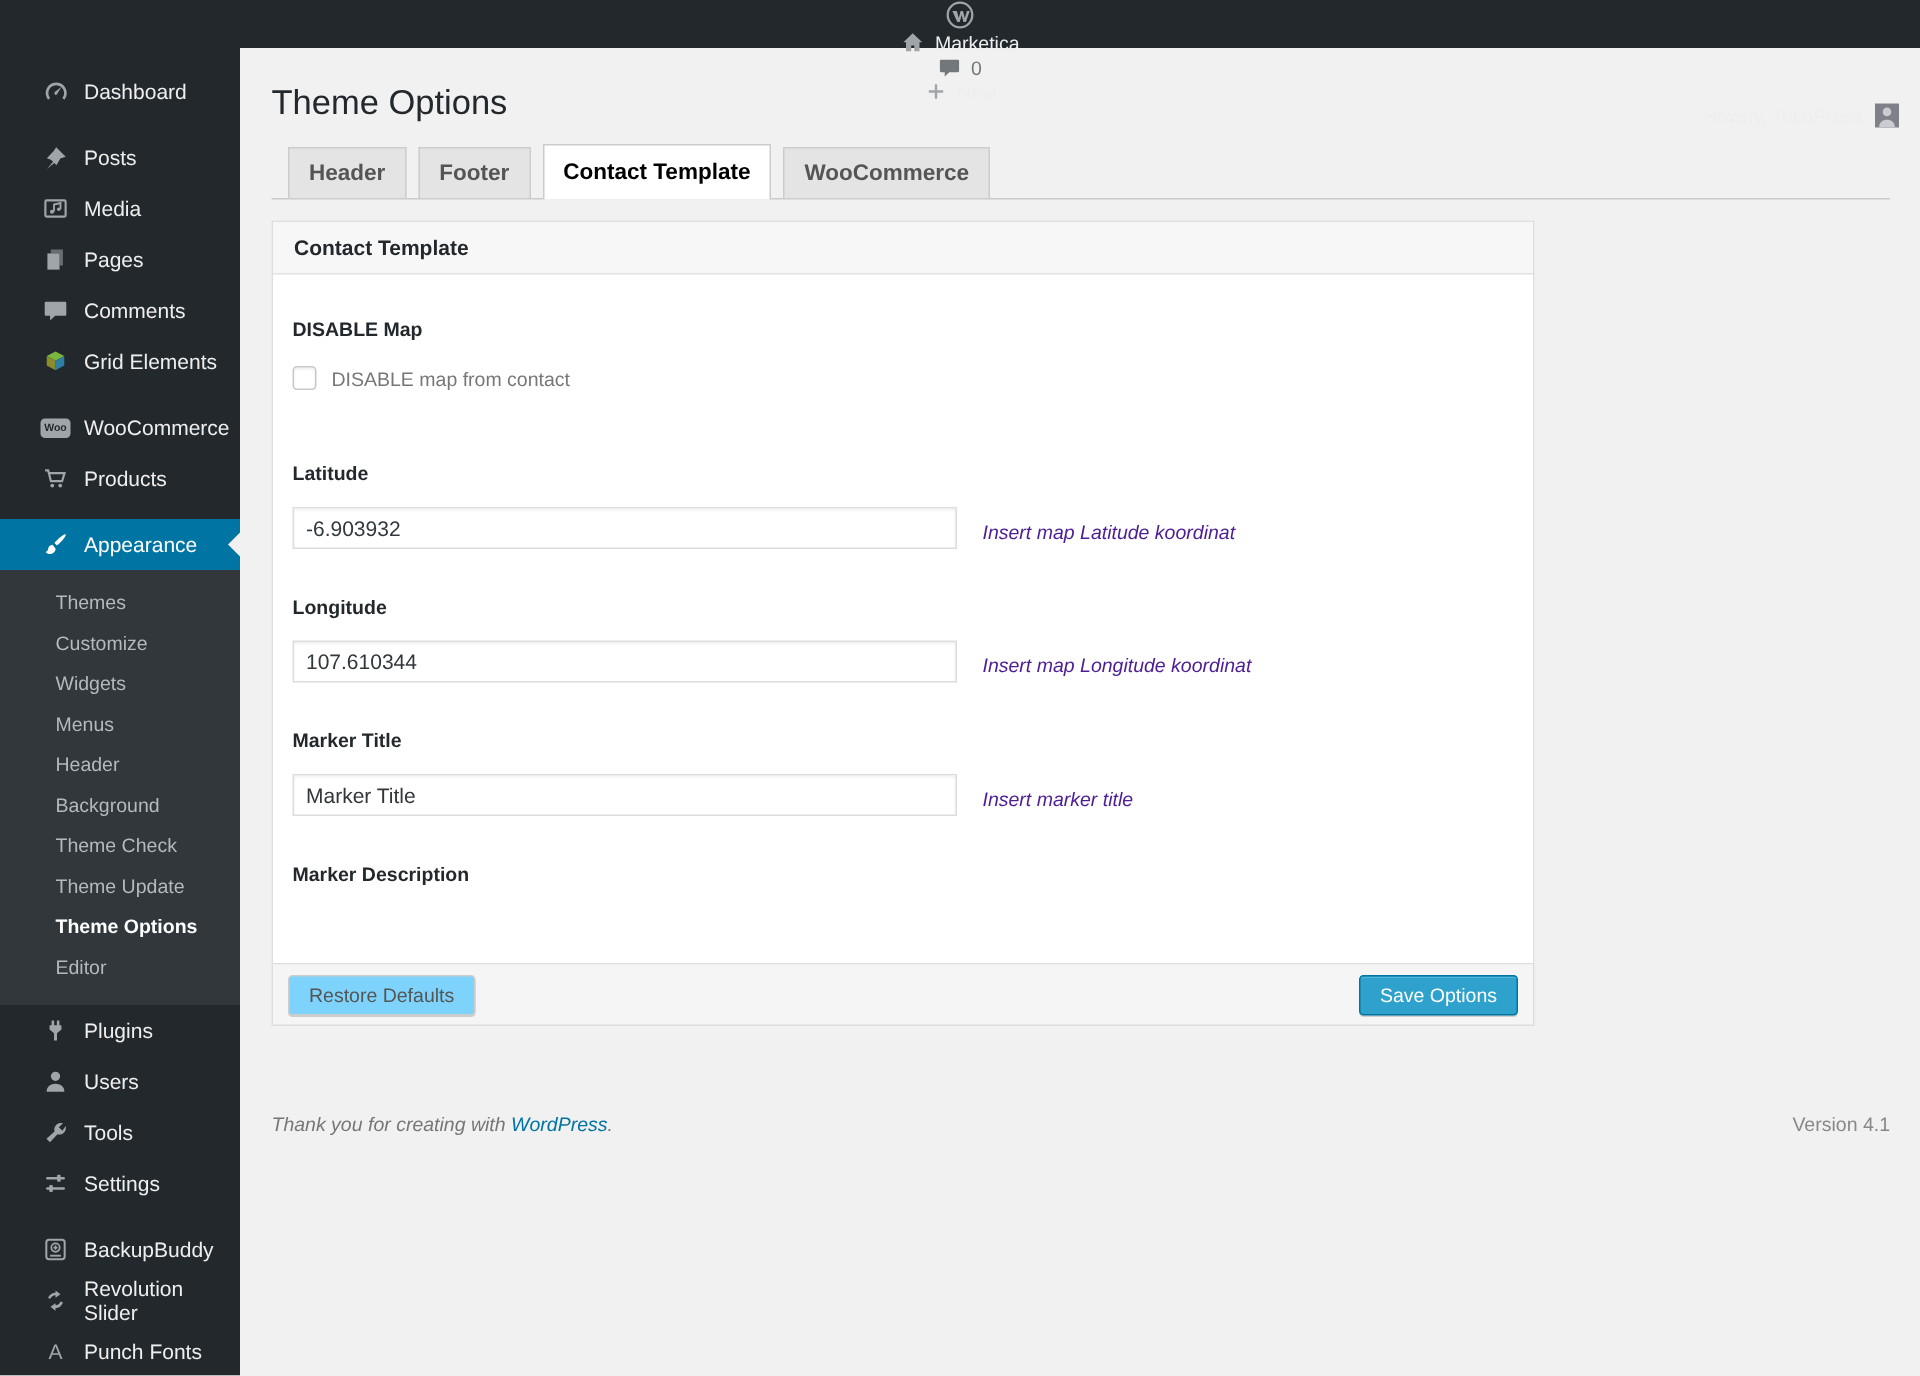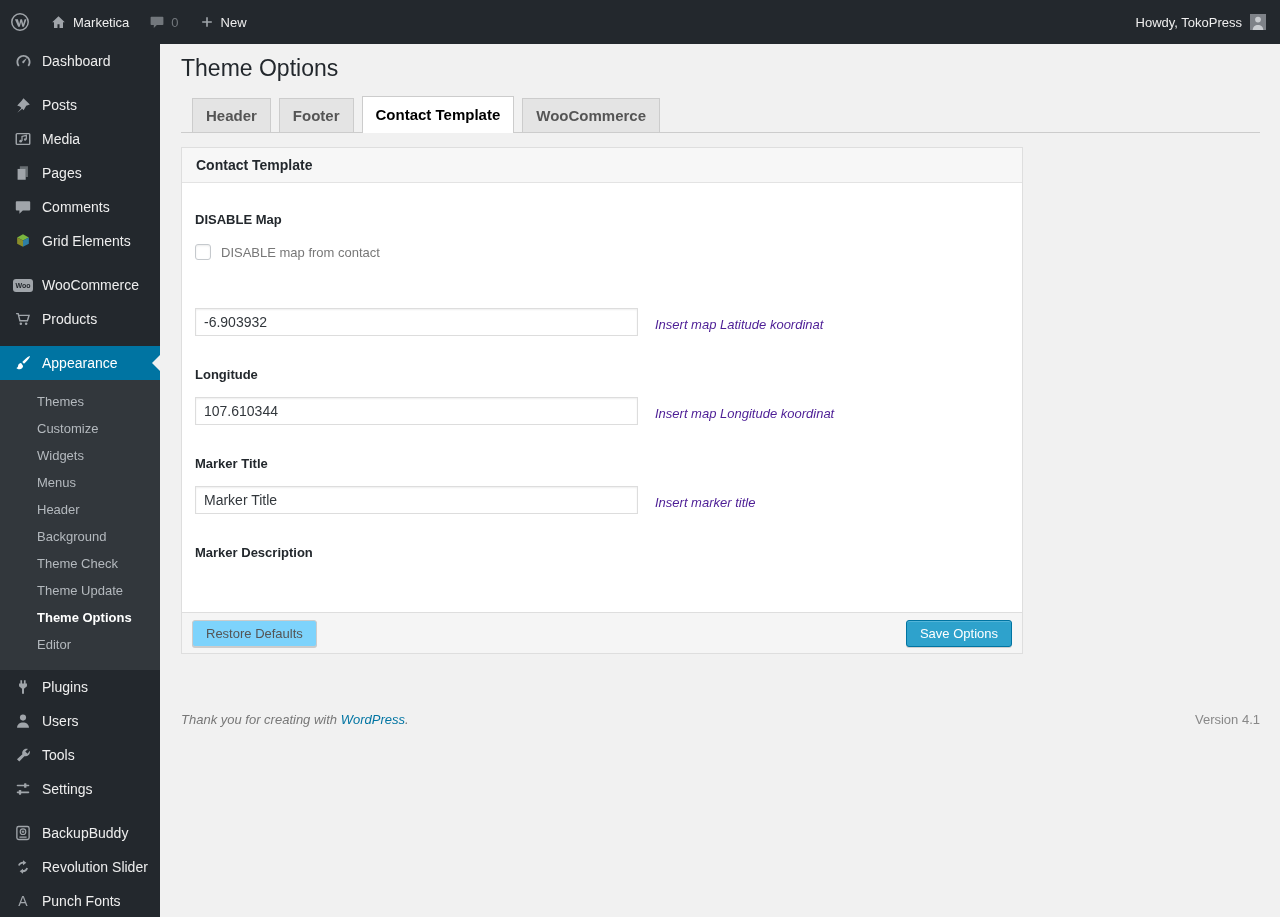--- a/index.html
+++ b/index.html
@@ -1,30 +1,30 @@
 <!DOCTYPE html>
 <html><head>
 <meta charset="utf-8">
 <style>
   * { box-sizing: border-box; margin: 0; padding: 0; }
   html,body { width:1280px; height:917px; overflow:hidden; }
   body { font-family:"Liberation Sans", sans-serif; background:#f1f1f1; position:relative; }
 
   
-  .admin-bar { position:absolute; top:0; left:0; width:1280px; height:44px; background:#23282d;
-    display:flex; align-items:center; color:#eee; font-size:13px; z-index:50; }
+  .admin-bar { position:absolute; top:0; left:0; width:1280px; height:32px; background:#23282d;
+    display:flex; align-items:center; color:#eee; font-size:13px; z-index:50;flex-direction:column; }
   .ab-item { display:flex; align-items:center; gap:6px; padding:0 10px; height:32px; cursor:pointer; }
   .ab-icon { color:#a0a5aa; display:flex; align-items:center; }
   .ab-count { color:#72777c; }
   .ab-right { margin-left:auto; display:flex; align-items:center; gap:8px; padding-right:14px; }
   .avatar { width:16px; height:16px; background:#7e8288; display:flex; align-items:flex-end; justify-content:center; overflow:hidden; }
 
   
   .sidebar { position:absolute; top:32px; left:0; width:160px; bottom:0; background:#23282d; padding-top:12px; }
-  .menu-item { position:relative; height:34px; display:flex; align-items:center; gap:9px; padding-left:13px;
+  .menu-item { position:relative; height:34px; display:flex; align-items:center; gap:9px; padding-left:27px;
     color:#eee; font-size:14px; cursor:pointer; }
   .menu-item .icon { width:20px; height:20px; display:flex; align-items:center; justify-content:center; color:#a0a5aa; flex:none; }
   .menu-item.active { background:#0074a2; color:#fff; }
   .menu-item.active .icon { color:#fff; }
   .menu-item.active::after { content:""; position:absolute; right:0; top:50%; margin-top:-8px;
     border:8px solid transparent; border-right-color:#f1f1f1; }
   .menu-sep { height:10px; }
   .submenu { background:#32373c; padding:8px 0 12px; }
   .submenu-item { padding:6px 0 6px 37px; font-size:13px; color:#b4b9be; cursor:pointer; line-height:15px; }
   .submenu-item.current { color:#fff; font-weight:bold; }
@@ -317,20 +317,21 @@
 
       <div>
         <div class="field-label">DISABLE Map</div>
         <div class="checkbox-row">
           <span class="checkbox"></span>
           <span class="checkbox-label">DISABLE map from contact</span>
         </div>
       </div>
 
       <div class="field-group">
+        <div class="field-label">Latitude</div>
         <div class="field-row">
           <input class="text-input" type="text" value="-6.903932" style="">
           <span class="hint">Insert map Latitude koordinat</span>
         </div>
       </div>
 
       <div class="field-group">
         <div class="field-label">Longitude</div>
         <div class="field-row">
           <input class="text-input" type="text" value="107.610344" style="">

